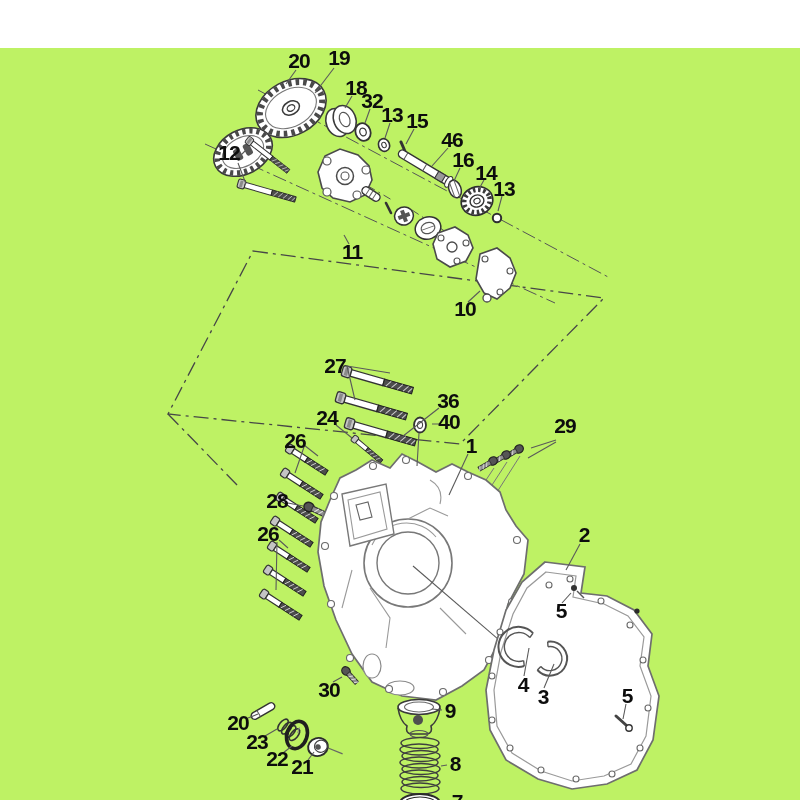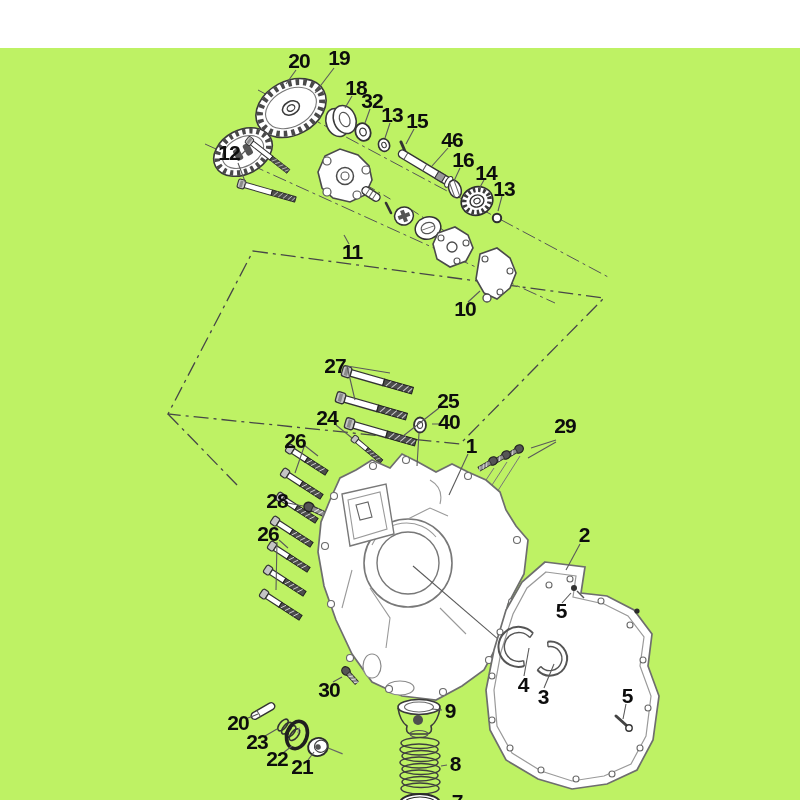--- a/index.html
+++ b/index.html
@@ -342,21 +342,21 @@
   <div class="label" style="left:392px;top:67px">13</div>
   <div class="label" style="left:417px;top:73px">15</div>
   <div class="label" style="left:452px;top:92px">46</div>
   <div class="label" style="left:463px;top:112px">16</div>
   <div class="label" style="left:486px;top:125px">14</div>
   <div class="label" style="left:504px;top:141px">13</div>
   <div class="label" style="left:229px;top:105px">12</div>
   <div class="label" style="left:352px;top:204px">11</div>
   <div class="label" style="left:465px;top:261px">10</div>
   <div class="label" style="left:335px;top:318px">27</div>
-  <div class="label" style="left:448px;top:353px">25</div>
+  <div class="label" style="left:448px;top:353px">36</div>
   <div class="label" style="left:327px;top:370px">24</div>
   <div class="label" style="left:449px;top:374px">40</div>
   <div class="label" style="left:295px;top:393px">26</div>
   <div class="label" style="left:565px;top:378px">29</div>
   <div class="label" style="left:471px;top:398px">1</div>
   <div class="label" style="left:277px;top:453px">28</div>
   <div class="label" style="left:268px;top:486px">26</div>
   <div class="label" style="left:584px;top:487px">2</div>
   <div class="label" style="left:561px;top:563px">5</div>
   <div class="label" style="left:523px;top:637px">4</div>

